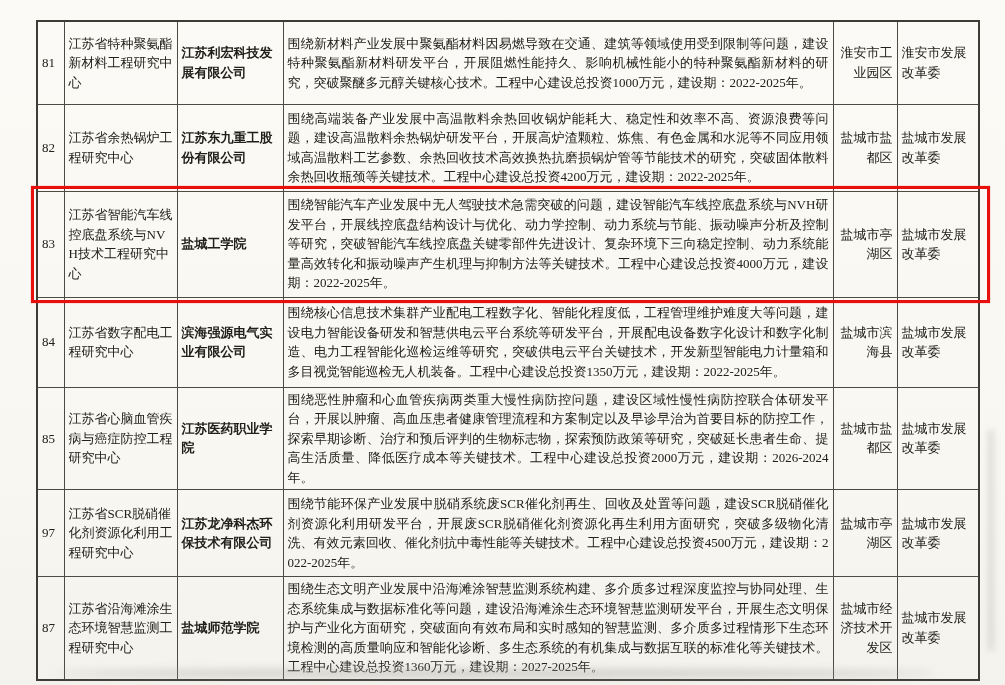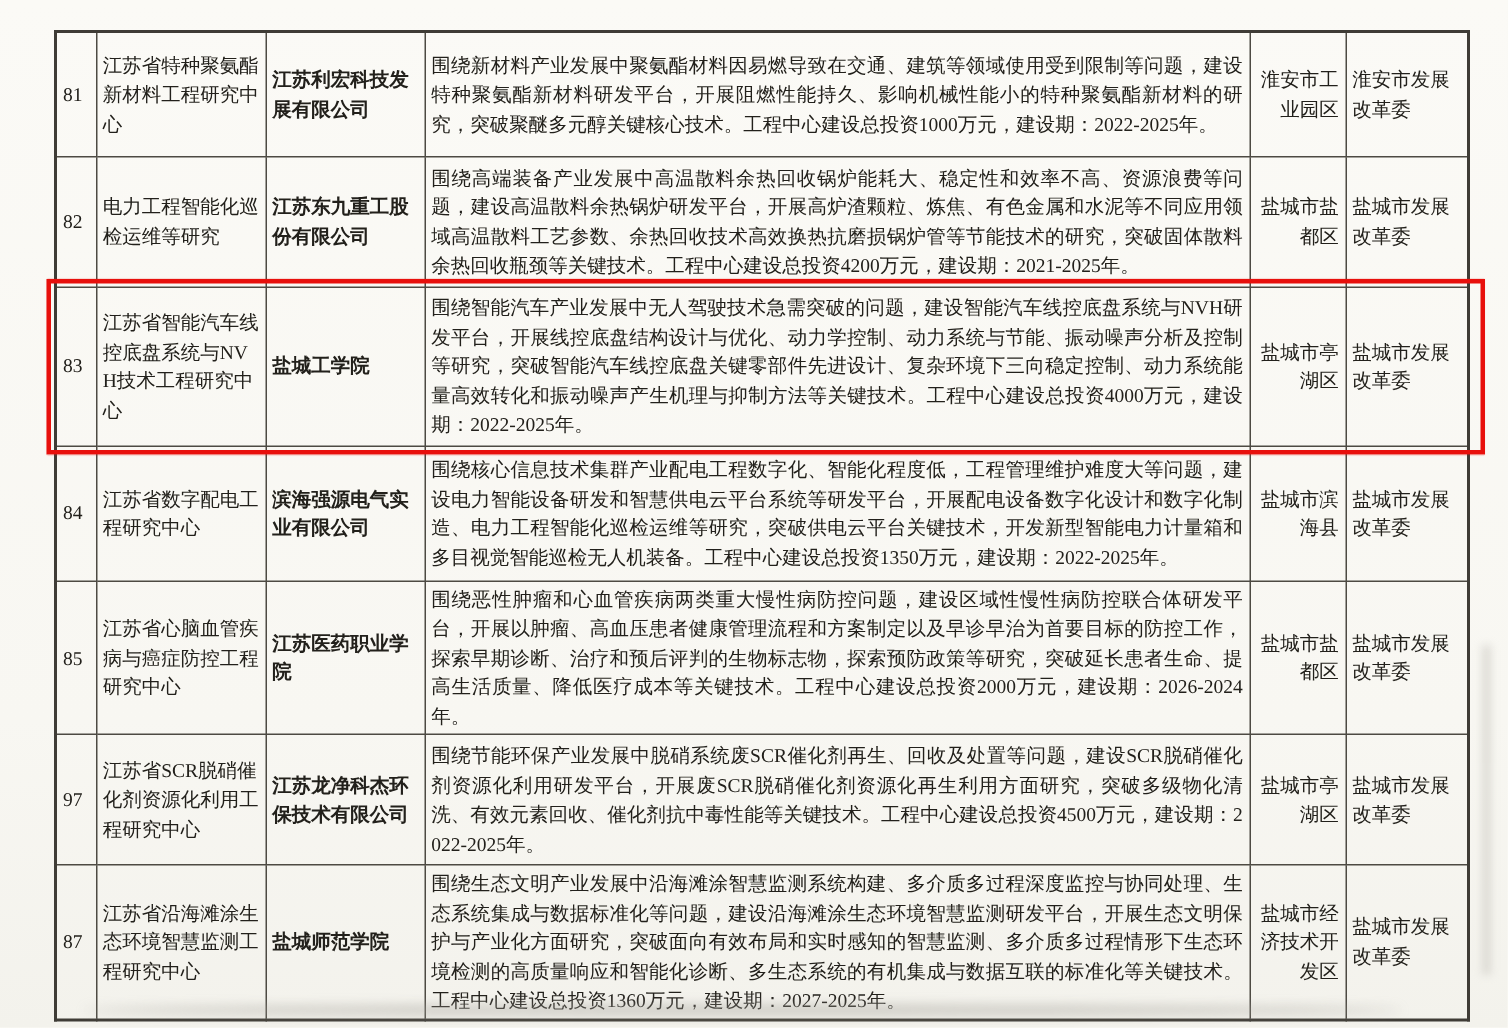--- a/index.html
+++ b/index.html
@@ -89,23 +89,23 @@
     <tr style="height:83px;">
       <td class="col-no">81</td>
       <td class="col-name">江苏省特种聚氨酯新材料工程研究中心</td>
       <td class="col-org">江苏利宏科技发展有限公司</td>
       <td class="col-desc">围绕新材料产业发展中聚氨酯材料因易燃导致在交通、建筑等领域使用受到限制等问题，建设特种聚氨酯新材料研发平台，开展阻燃性能持久、影响机械性能小的特种聚氨酯新材料的研究，突破聚醚多元醇关键核心技术。工程中心建设总投资1000万元，建设期：2022-2025年。</td>
       <td class="col-dist">淮安市工业园区</td>
       <td class="col-auth">淮安市发展改革委</td>
     </tr>
     <tr style="height:87px;">
       <td class="col-no">82</td>
-      <td class="col-name">电力工程智能化巡检运维等研究</td>
+      <td class="col-name">江苏省余热锅炉工程研究中心</td>
       <td class="col-org">江苏东九重工股份有限公司</td>
-      <td class="col-desc">围绕高端装备产业发展中高温散料余热回收锅炉能耗大、稳定性和效率不高、资源浪费等问题，建设高温散料余热锅炉研发平台，开展高炉渣颗粒、炼焦、有色金属和水泥等不同应用领域高温散料工艺参数、余热回收技术高效换热抗磨损锅炉管等节能技术的研究，突破固体散料余热回收瓶颈等关键技术。工程中心建设总投资4200万元，建设期：2021-2025年。</td>
+      <td class="col-desc">围绕高端装备产业发展中高温散料余热回收锅炉能耗大、稳定性和效率不高、资源浪费等问题，建设高温散料余热锅炉研发平台，开展高炉渣颗粒、炼焦、有色金属和水泥等不同应用领域高温散料工艺参数、余热回收技术高效换热抗磨损锅炉管等节能技术的研究，突破固体散料余热回收瓶颈等关键技术。工程中心建设总投资4200万元，建设期：2022-2025年。</td>
       <td class="col-dist">盐城市盐都区</td>
       <td class="col-auth">盐城市发展改革委</td>
     </tr>
     <tr style="height:106px;">
       <td class="col-no">83</td>
       <td class="col-name">江苏省智能汽车线控底盘系统与NVH技术工程研究中心</td>
       <td class="col-org">盐城工学院</td>
       <td class="col-desc">围绕智能汽车产业发展中无人驾驶技术急需突破的问题，建设智能汽车线控底盘系统与NVH研发平台，开展线控底盘结构设计与优化、动力学控制、动力系统与节能、振动噪声分析及控制等研究，突破智能汽车线控底盘关键零部件先进设计、复杂环境下三向稳定控制、动力系统能量高效转化和振动噪声产生机理与抑制方法等关键技术。工程中心建设总投资4000万元，建设期：2022-2025年。</td>
       <td class="col-dist">盐城市亭湖区</td>
       <td class="col-auth">盐城市发展改革委</td>

